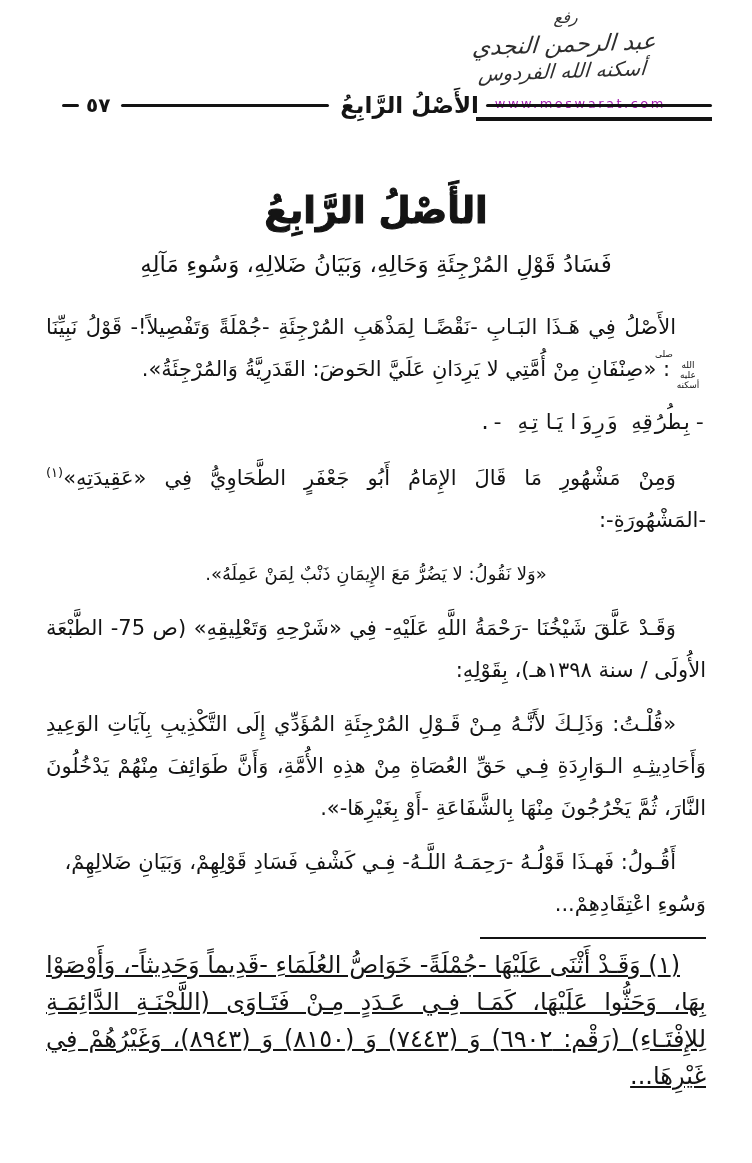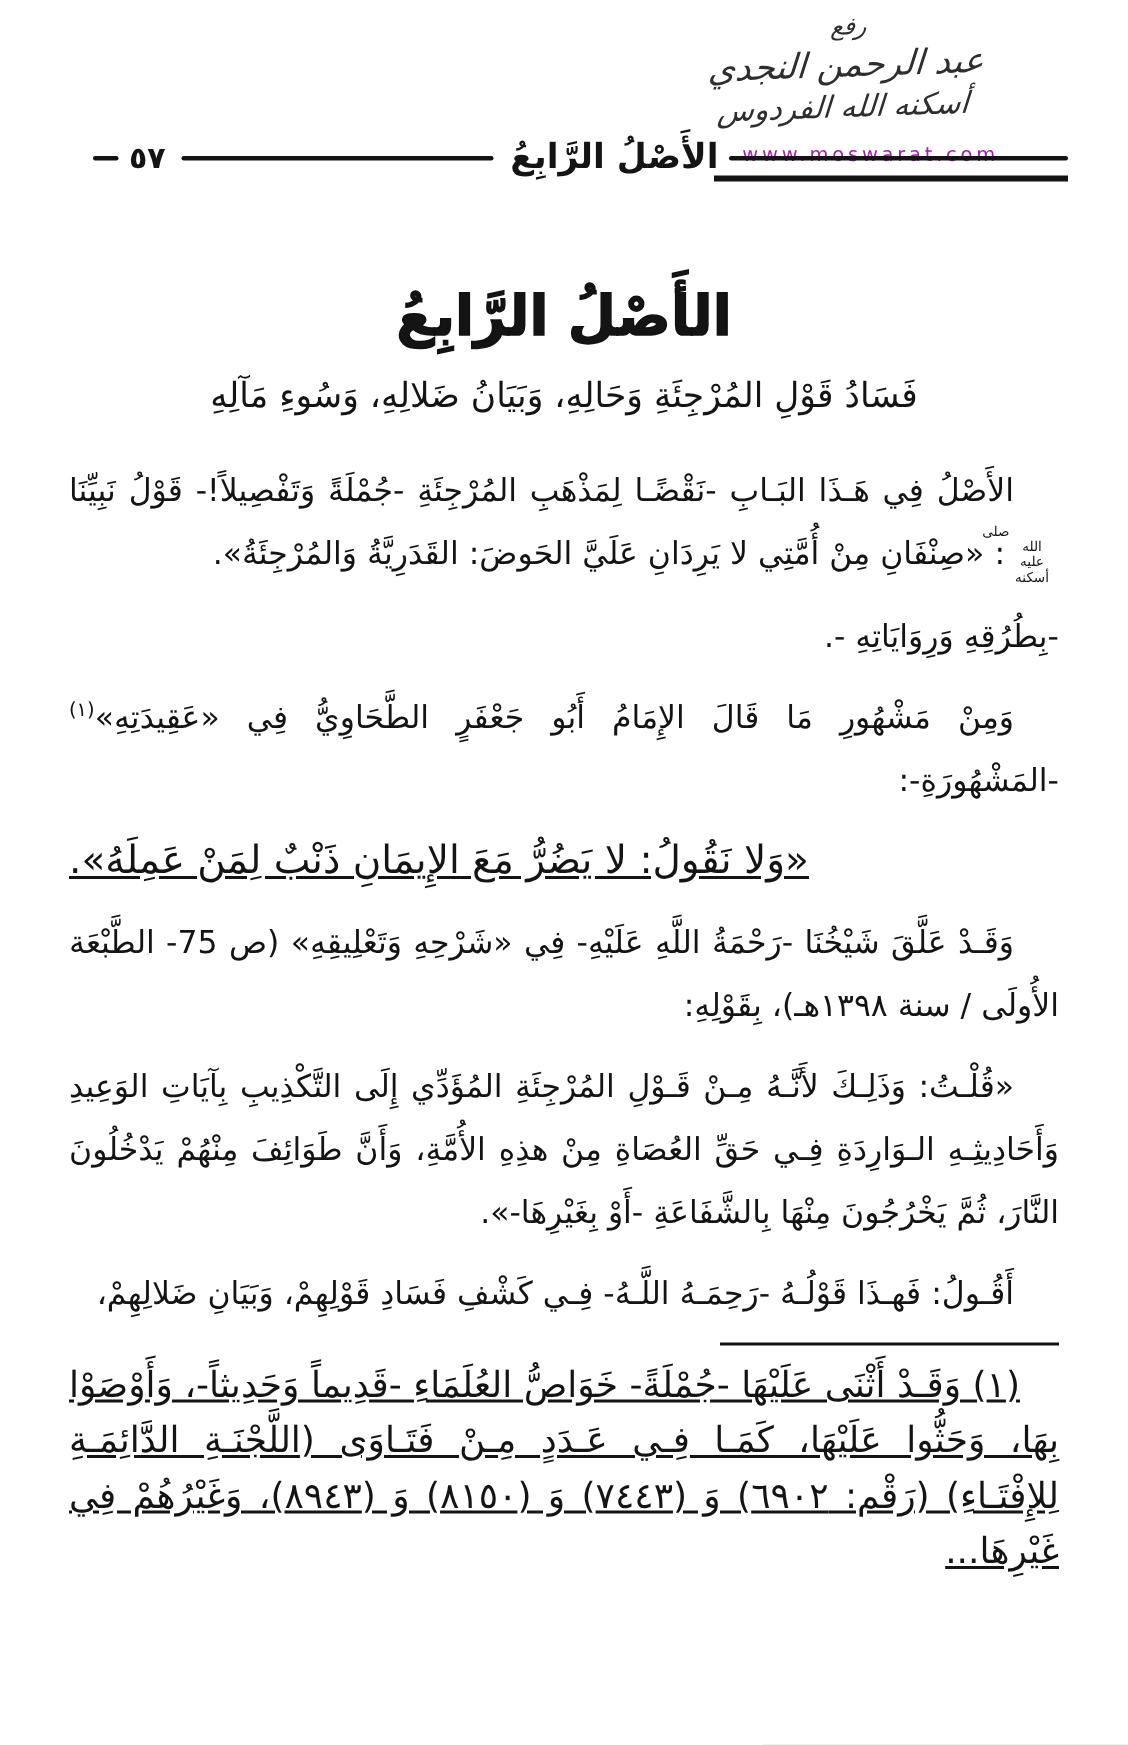--- a/index.html
+++ b/index.html
@@ -109,23 +109,23 @@
   }
 
   
   .para {
     font-size: 21px;
     line-height: 42px;
     text-align: justify;
     text-indent: 30px;
     margin: 0 0 12px 0;
   }
-  .tail-p2 { font-size: 21px; line-height: 42px; text-align: right; padding-left: 60px; margin: 0 0 12px 0; }
+  .tail-p2 { font-size: 21px; line-height: 42px; text-align: right; padding-left: 60px; margin: 0 0 12px 0; font-family: Liberation Mono, monospace; }
   .tail-p6 { font-size: 21px; line-height: 42px; text-align: right; padding-left: 48px; margin: 0; }
-  .quote-line { font-size: 26px; line-height: 42px; text-align: left; margin: 0 0 12px 0; text-decoration: underline; }
+  .quote-line { font-size: 18px; line-height: 42px; text-align: center; margin: 0 0 12px 0; }
 
   .salla {
     display: inline-block;
     width: 30px;
     font-size: 9px;
     line-height: 1.15;
     text-align: center;
     vertical-align: middle;
     margin: 0 3px;
     white-space: normal;
@@ -183,18 +183,19 @@
     <div class="tail-p2">-بِطُرُقِهِ وَرِوَايَاتِهِ -.</div>
 
     <p class="para"><span>وَمِنْ مَشْهُورِ مَا قَالَ الإِمَامُ أَبُو جَعْفَرٍ الطَّحَاوِيُّ فِي «عَقِيدَتِهِ»</span><sup class="fn-ref">(١)</sup><span> -المَشْهُورَةِ-:</span></p>
     <div class="quote-line">«وَلا نَقُولُ: لا يَضُرُّ مَعَ الإِيمَانِ ذَنْبٌ لِمَنْ عَمِلَهُ».</div>
 
     <p class="para">وَقَـدْ عَلَّقَ شَيْخُنَا -رَحْمَةُ اللَّهِ عَلَيْهِ- فِي «شَرْحِهِ وَتَعْلِيقِهِ» (ص 75- الطَّبْعَة الأُولَى / سنة ١٣٩٨هـ)، بِقَوْلِهِ:</p>
 
     <p class="para">«قُلْـتُ: وَذَلِـكَ لأَنَّـهُ مِـنْ قَـوْلِ المُرْجِئَةِ المُؤَدِّي إِلَى التَّكْذِيبِ بِآيَاتِ الوَعِيدِ وَأَحَادِيثِـهِ الـوَارِدَةِ فِـي حَقِّ العُصَاةِ مِنْ هذِهِ الأُمَّةِ، وَأَنَّ طَوَائِفَ مِنْهُمْ يَدْخُلُونَ النَّارَ، ثُمَّ يَخْرُجُونَ مِنْهَا بِالشَّفَاعَةِ -أَوْ بِغَيْرِهَا-».</p>
 
     <p class="para" style="margin-bottom:0">أَقُـولُ: فَهـذَا قَوْلُـهُ -رَحِمَـهُ اللَّـهُ- فِـي كَشْفِ فَسَادِ قَوْلِهِمْ، وَبَيَانِ ضَلالِهِمْ،</p>
+    <div class="tail-p6">وَسُوءِ اعْتِقَادِهِمْ...</div>
 
     <div class="footnote-sep"></div>
     <p class="footnote">(١) وَقَـدْ أَثْنَى عَلَيْهَا -جُمْلَةً- خَوَاصُّ العُلَمَاءِ -قَدِيماً وَحَدِيثاً-، وَأَوْصَوْا بِهَا، وَحَثُّوا عَلَيْهَا، كَمَـا فِـي عَـدَدٍ مِـنْ فَتَـاوَى (اللَّجْنَـةِ الدَّائِمَـةِ لِلإِفْتَـاءِ) (رَقْم: ٦٩٠٢) وَ (٧٤٤٣) وَ (٨١٥٠) وَ (٨٩٤٣)، وَغَيْرُهُمْ فِي غَيْرِهَا...</p>
 
   </div>
 </div>
 
 </body></html>

